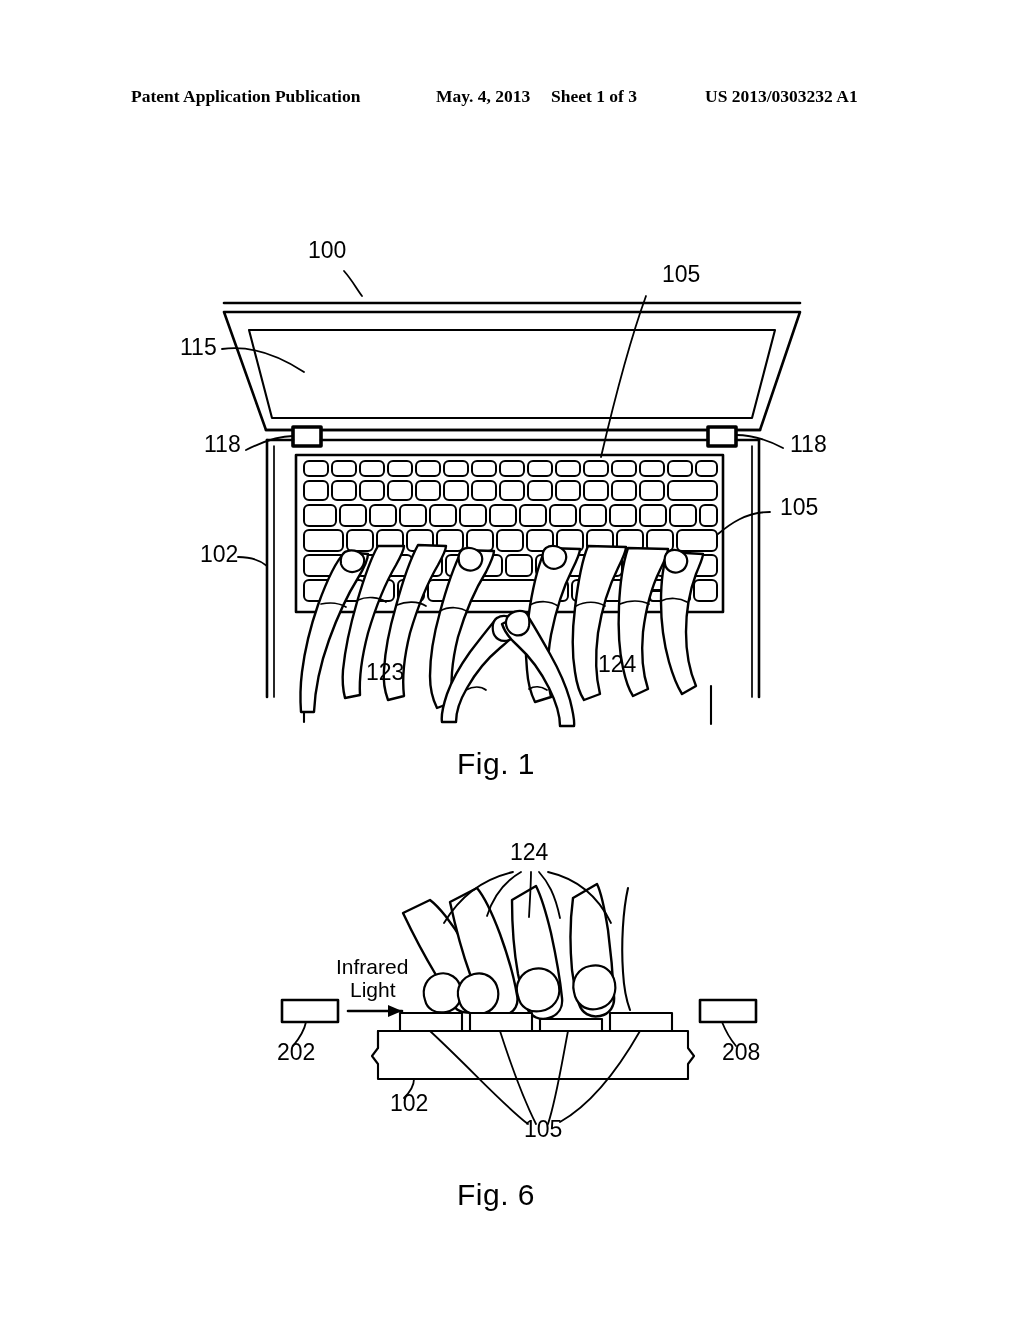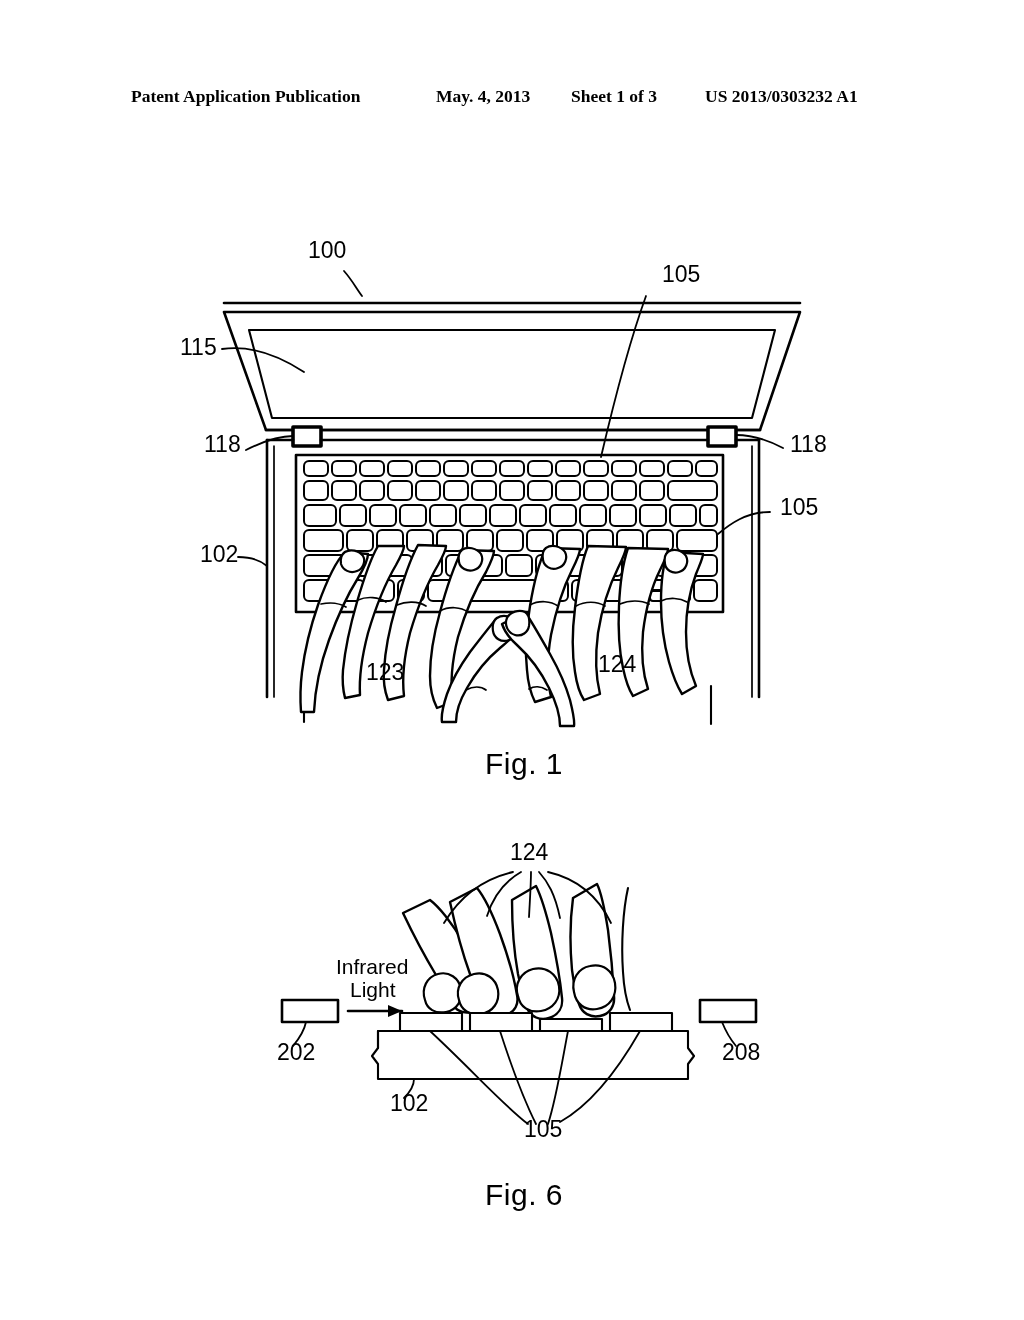--- a/index.html
+++ b/index.html
@@ -36,31 +36,30 @@
     letter-spacing: 0px;
     white-space: nowrap;
   }
   .pub-header span {
     position: absolute;
     top: 0;
     display: inline-block;
   }
   .hdr-title  { left: 131px; }
   .hdr-date   { left: 436px; }
-  .hdr-sheet  { left: 571px; }
+  .hdr-sheet  { left: 551px; }
   .hdr-number { left: 705px; }
 
   
   .fig-caption {
     position: absolute;
     font-family: "Liberation Sans", sans-serif;
     font-size: 30px;
     font-weight: 400;
     letter-spacing: 0.5px;
-    margin-left: 28px;
   }
   .fig1-caption { left: 457px; top: 747px; }
   .fig2-caption { left: 457px; top: 1178px; }
 
   
   svg.draw {
     position: absolute;
     left: 0;
     top: 0;
     width: 1024px;

